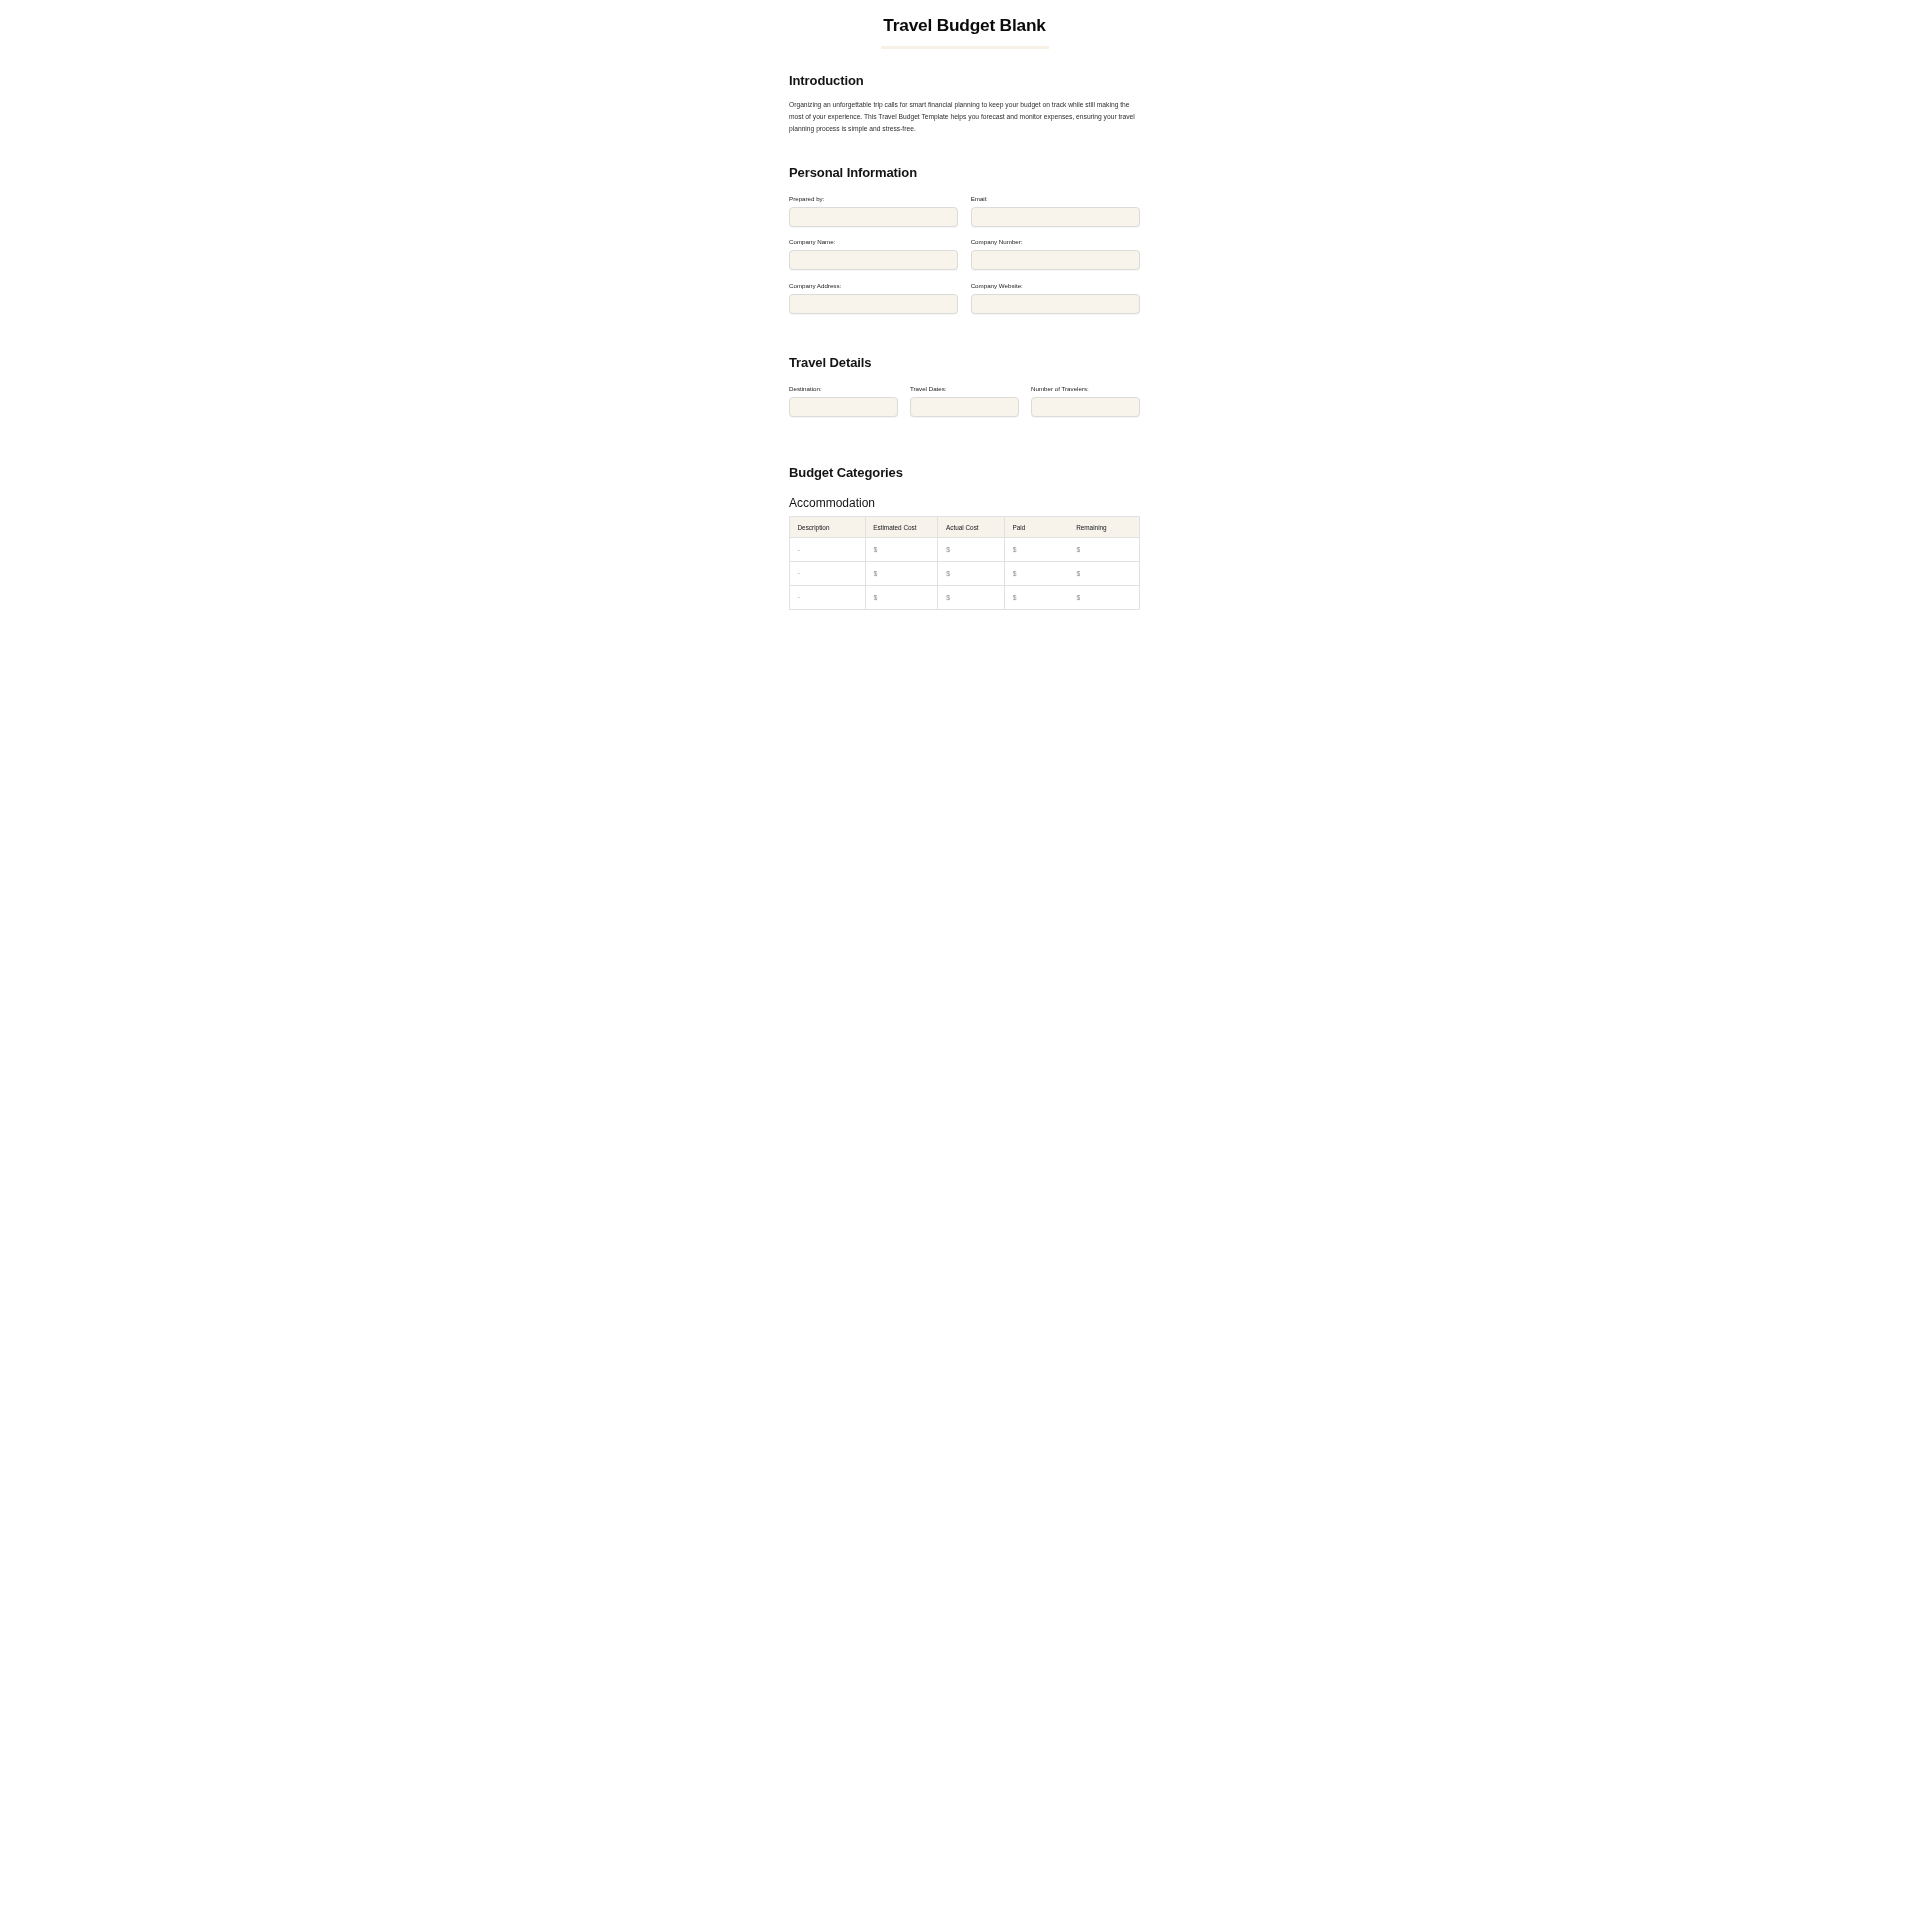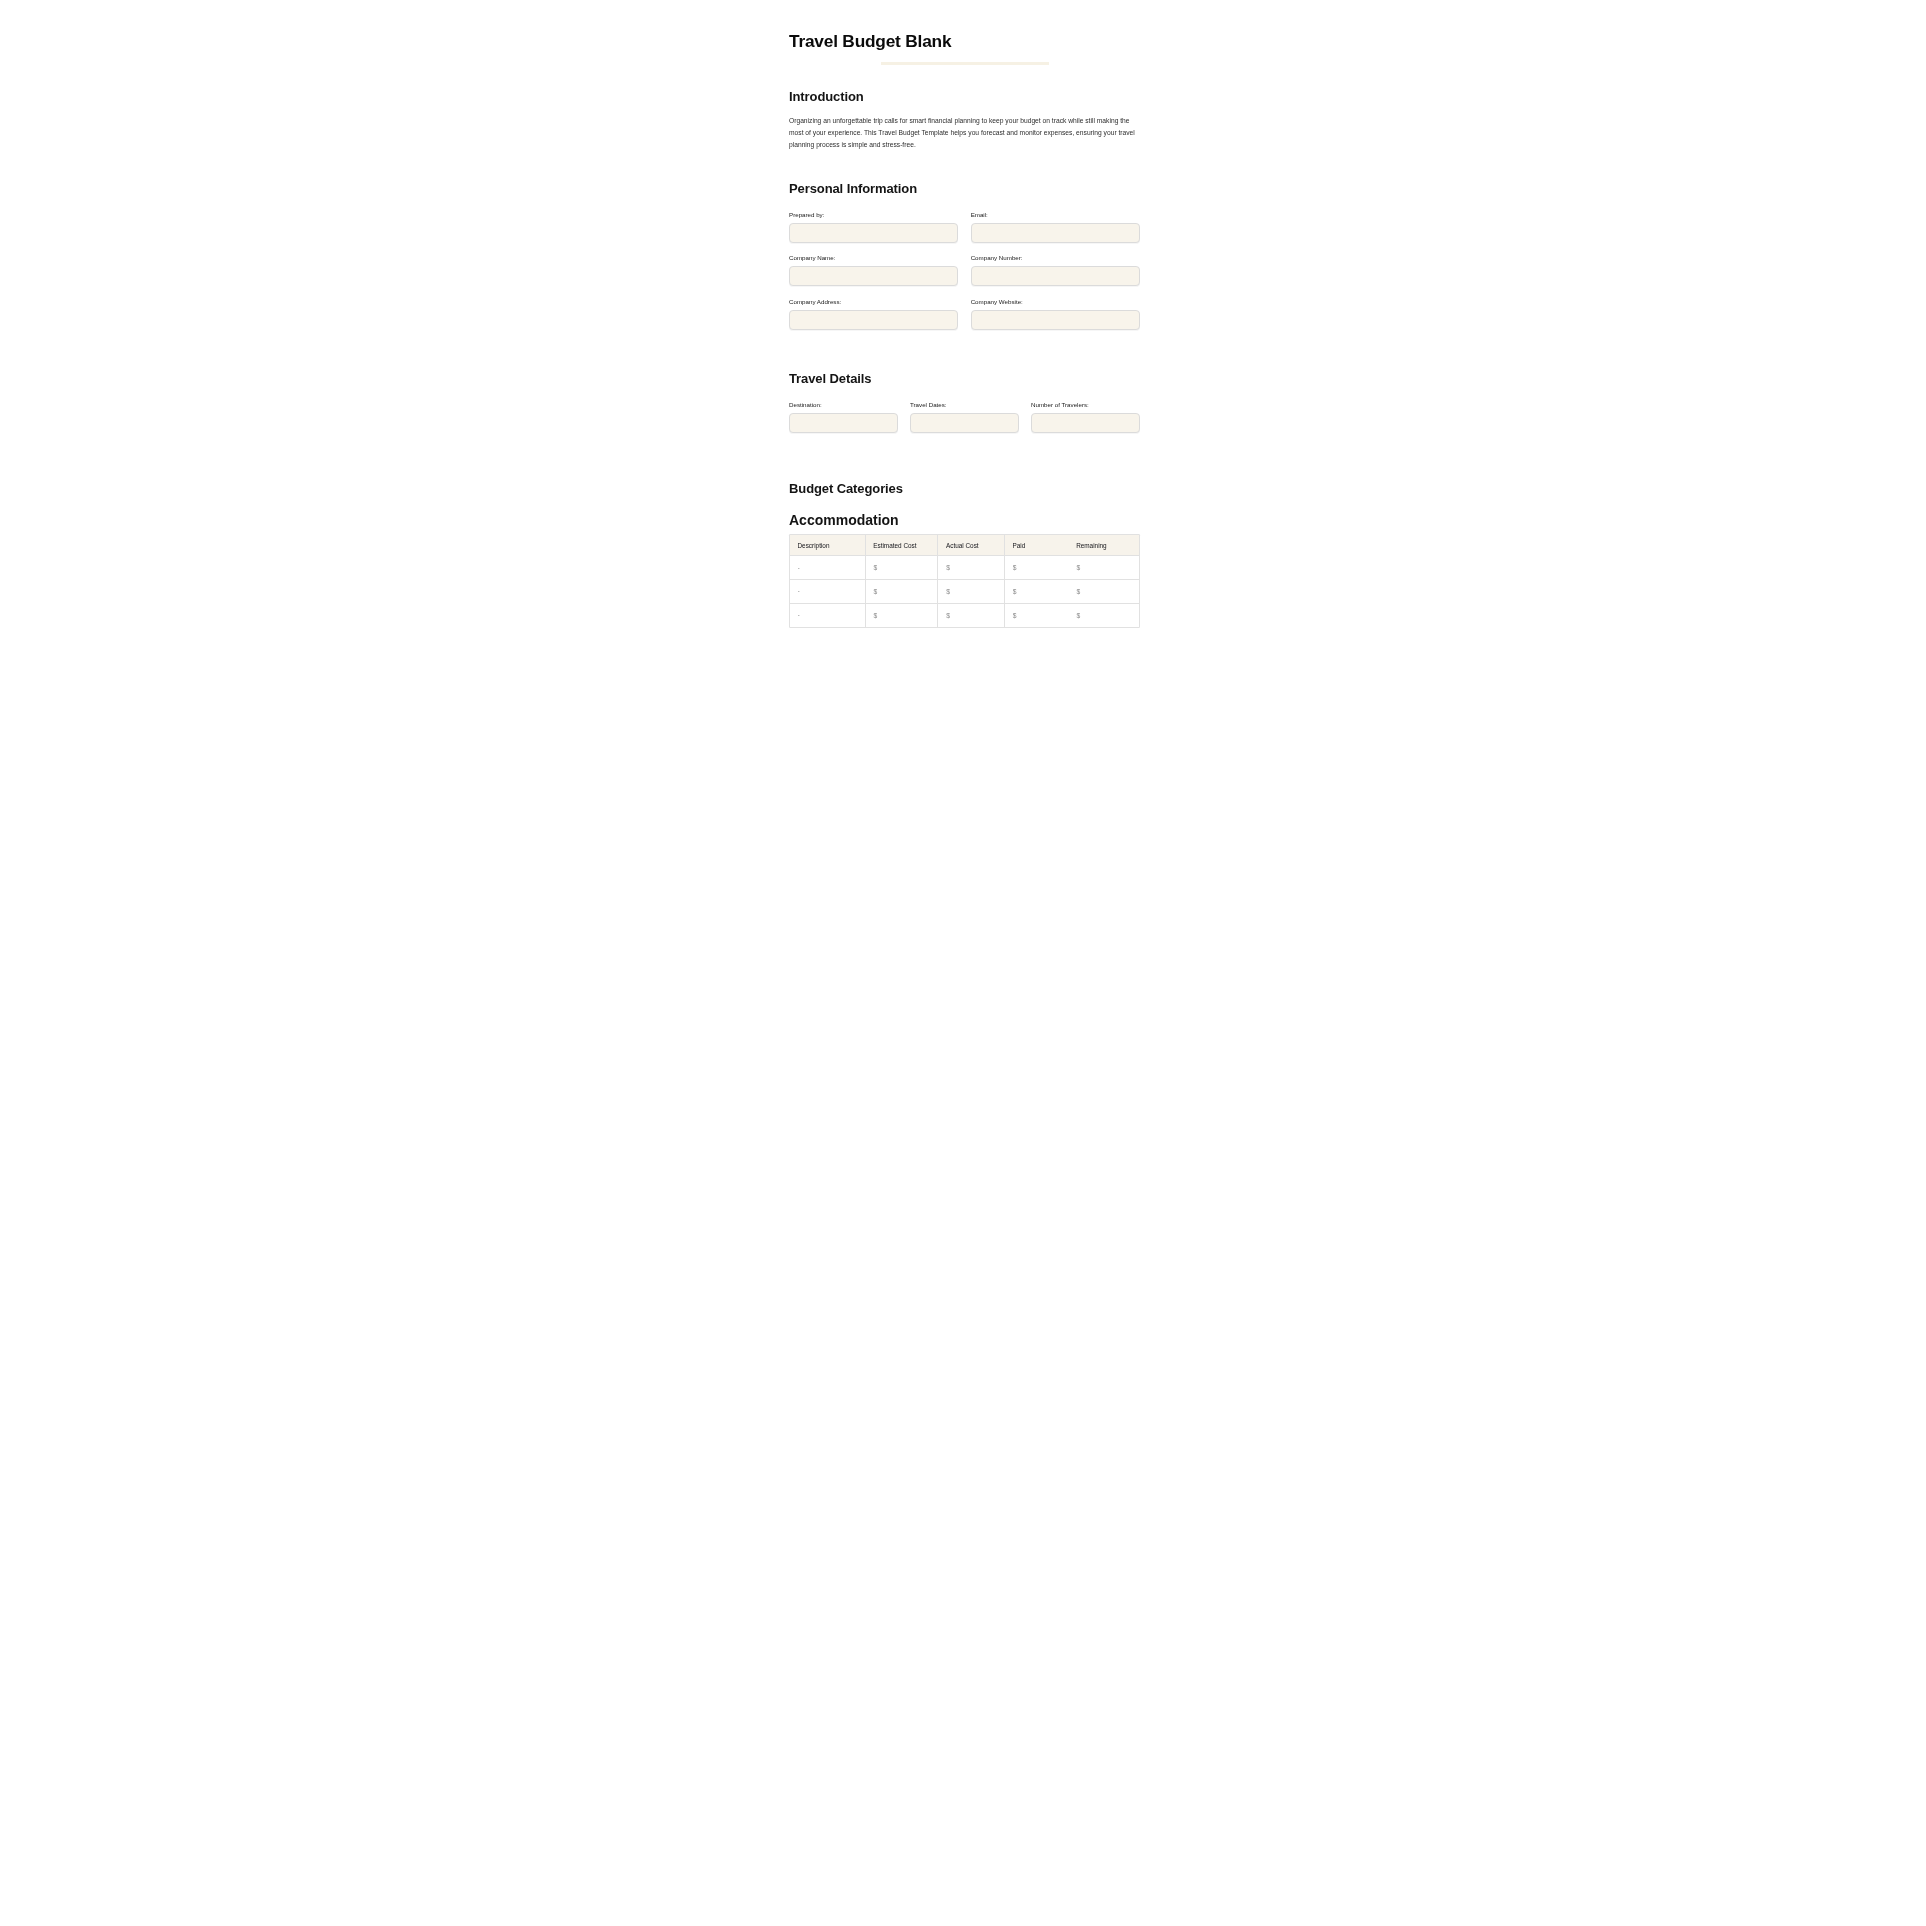--- a/index.html
+++ b/index.html
@@ -11,21 +11,21 @@
   }
   .page {
     width: 424px;
     min-height: 599px;
     margin: 0 auto;
     background: #ffffff;
     padding: 0 35px 40px 38px;
   }
 
   
-  .title-wrap { padding-top: 32px; text-align: left; }
+  .title-wrap { padding-top: 16px; text-align: center; }
   .doc-title {
     font-size: 17.3px;
     font-weight: 700;
     letter-spacing: -0.2px;
     color: #0b0b0b;
     line-height: 1.15;
   }
   .title-divider {
     width: 168px;
     height: 2.3px;
@@ -74,22 +74,22 @@
     font-family: "Liberation Sans", sans-serif;
     font-size: 6.2px;
     color: #1a1a1a;
     padding: 0 5.4px;
     outline: none;
   }
 
   
   h3.subsection-heading {
     margin-top: 16px;
-    font-size: 14px;
-    font-weight: 700;
+    font-size: 12px;
+    font-weight: 400;
     color: #141414;
   }
 
   
   .budget-table {
     margin-top: 6.5px;
     background: #e1e1e1;
     border-radius: 1.2px;
     padding: 1.2px 0.8px;
   }

